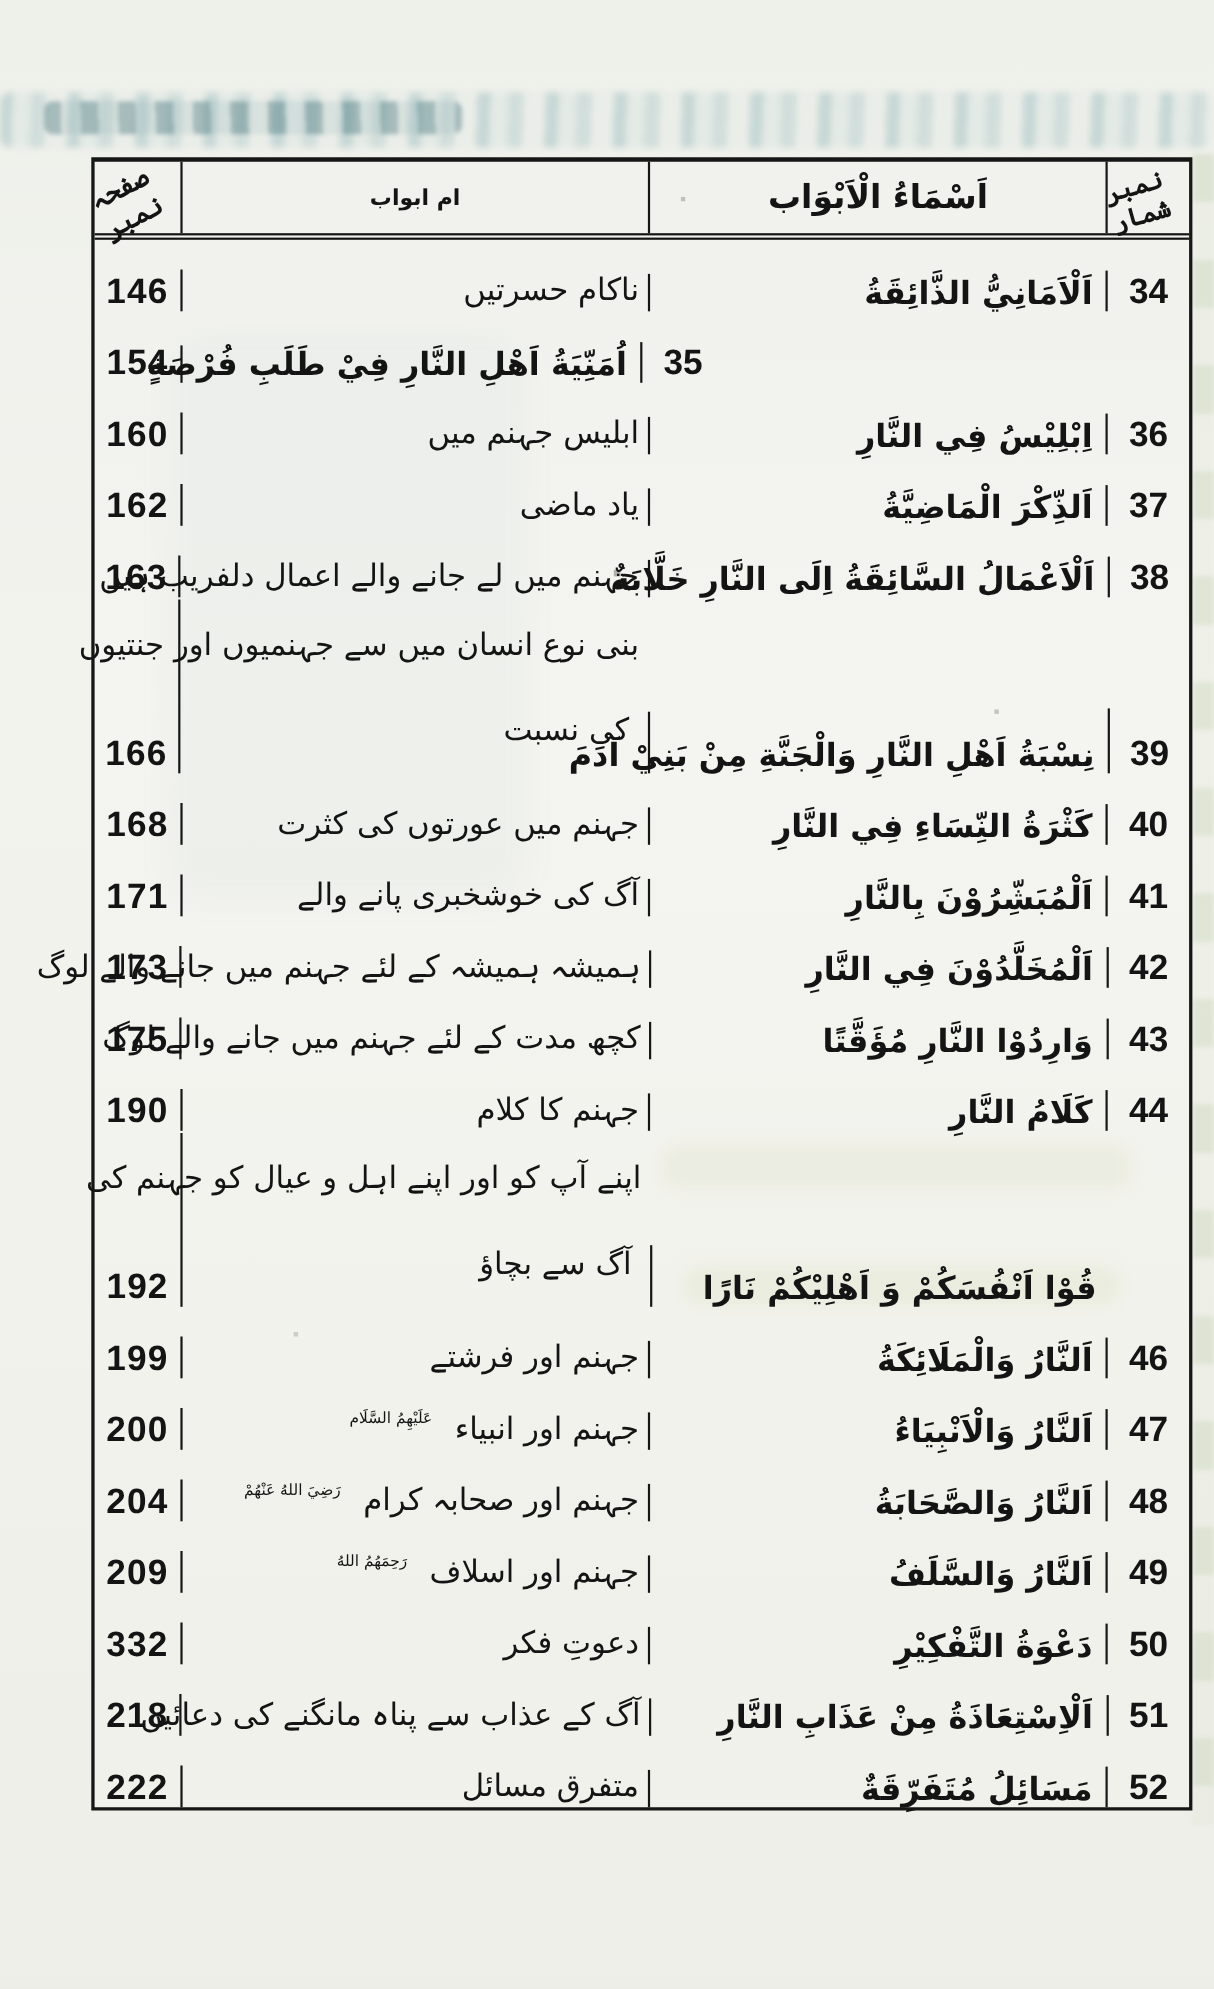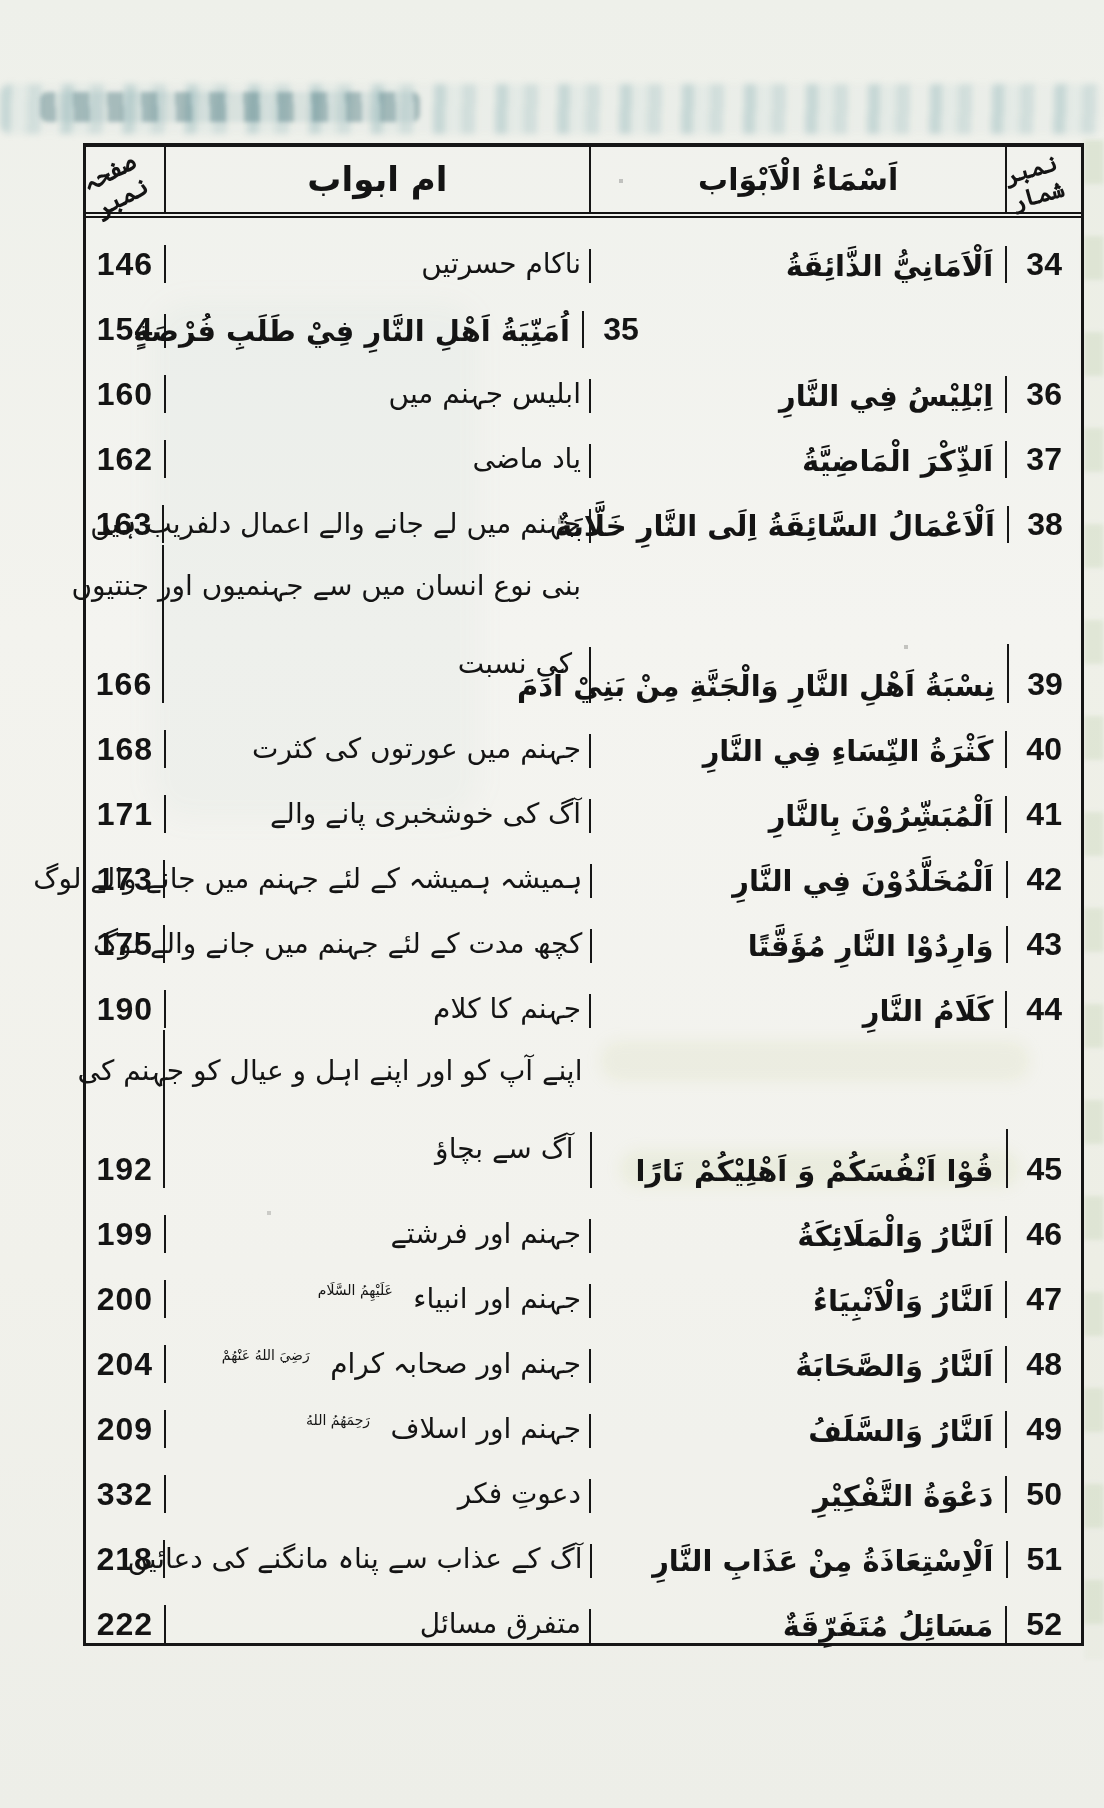--- a/index.html
+++ b/index.html
@@ -64,21 +64,21 @@
     white-space:pre;}
   .c-serial{width:76px;border-left:2px solid #161616;align-items:center;justify-content:center;
     font-family:"Liberation Sans",sans-serif;font-weight:bold;font-size:32px;}
   .row.tall .c-page,.row.tall .c-arabic,.row.tall .c-serial{align-items:flex-start;padding-top:22px;}
   .row.tall .c-urdu{align-items:flex-start;line-height:78px;padding-top:2px;}
   
   .hcell{align-items:center !important;justify-content:center !important;
     padding:0 !important;font-weight:bold;white-space:normal;}
   .rot-page{display:inline-block;transform:rotate(-27deg);font-size:24px;font-weight:bold;}
   .rot-serial{display:inline-block;transform:rotate(-15deg);font-size:23px;font-weight:bold;}
-  .h-urdu{font-size:34px;}
+  .h-urdu{font-size:20px;}
   .h-arabic{font-size:30px;}
   .hon{font-size:14px;line-height:1;display:inline-block;transform:translateY(-9px);margin-right:16px;}
 </style>
 </head>
 <body>
 
 <div class="page">
 
   <div class="artifact top-band"></div>
   <div class="artifact top-band2"></div>
@@ -168,21 +168,20 @@
           <div class="cell c-page">190</div>
           <div class="cell c-urdu">جہنم کا کلام</div>
           <div class="cell c-arabic">كَلَامُ النَّارِ</div>
           <div class="cell c-serial">44</div>
         </div>
         <div class="row tall">
           <div class="cell c-page">192</div>
           <div class="cell c-urdu">اپنے آپ کو اور اپنے اہل و عیال کو جہنم کی
  آگ سے بچاؤ</div>
           <div class="cell c-arabic">قُوْا اَنْفُسَكُمْ وَ اَهْلِيْكُمْ نَارًا</div>
-          <div class="cell c-serial">45</div>
         </div>
         <div class="row">
           <div class="cell c-page">199</div>
           <div class="cell c-urdu">جہنم اور فرشتے</div>
           <div class="cell c-arabic">اَلنَّارُ وَالْمَلَائِكَةُ</div>
           <div class="cell c-serial">46</div>
         </div>
         <div class="row">
           <div class="cell c-page">200</div>
           <div class="cell c-urdu">جہنم اور انبیاء<span class="hon"> عَلَيْهِمُ السَّلَام</span></div>

